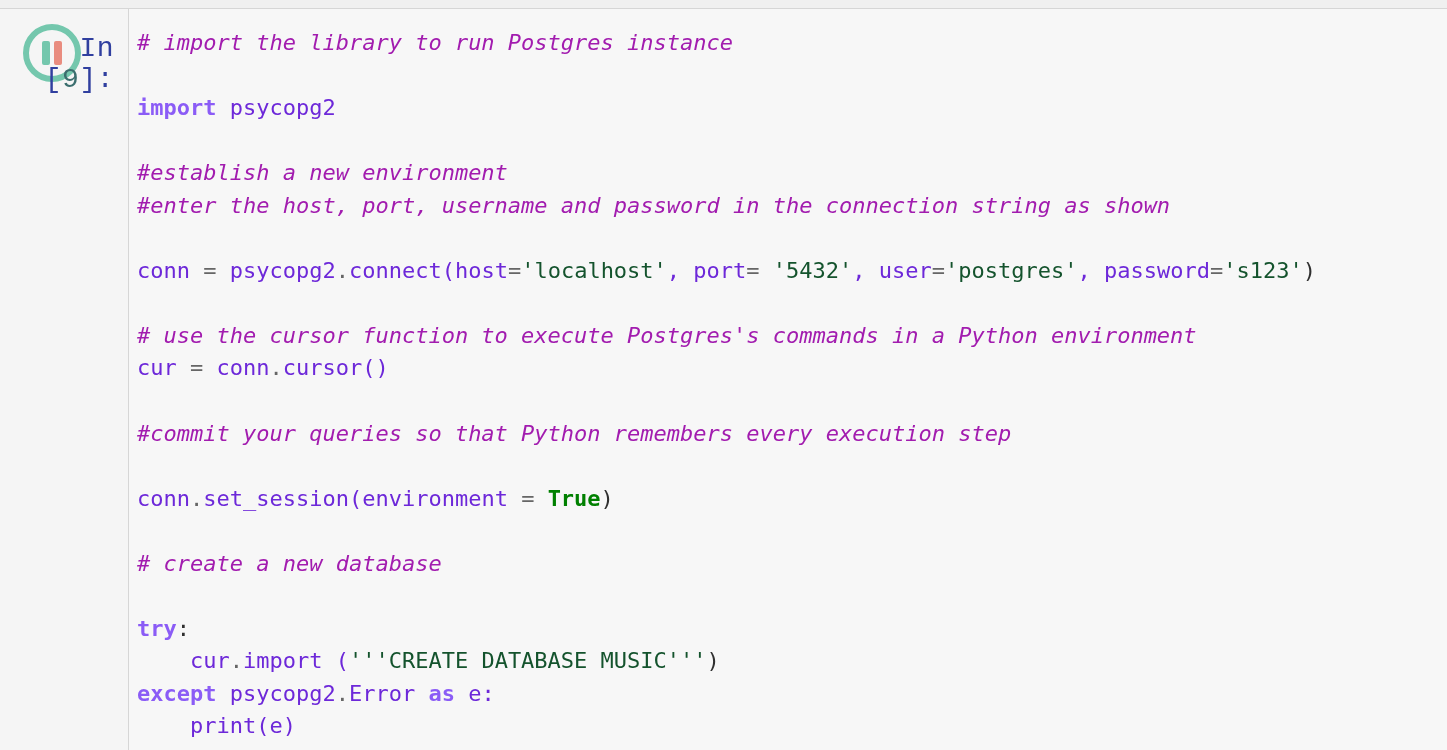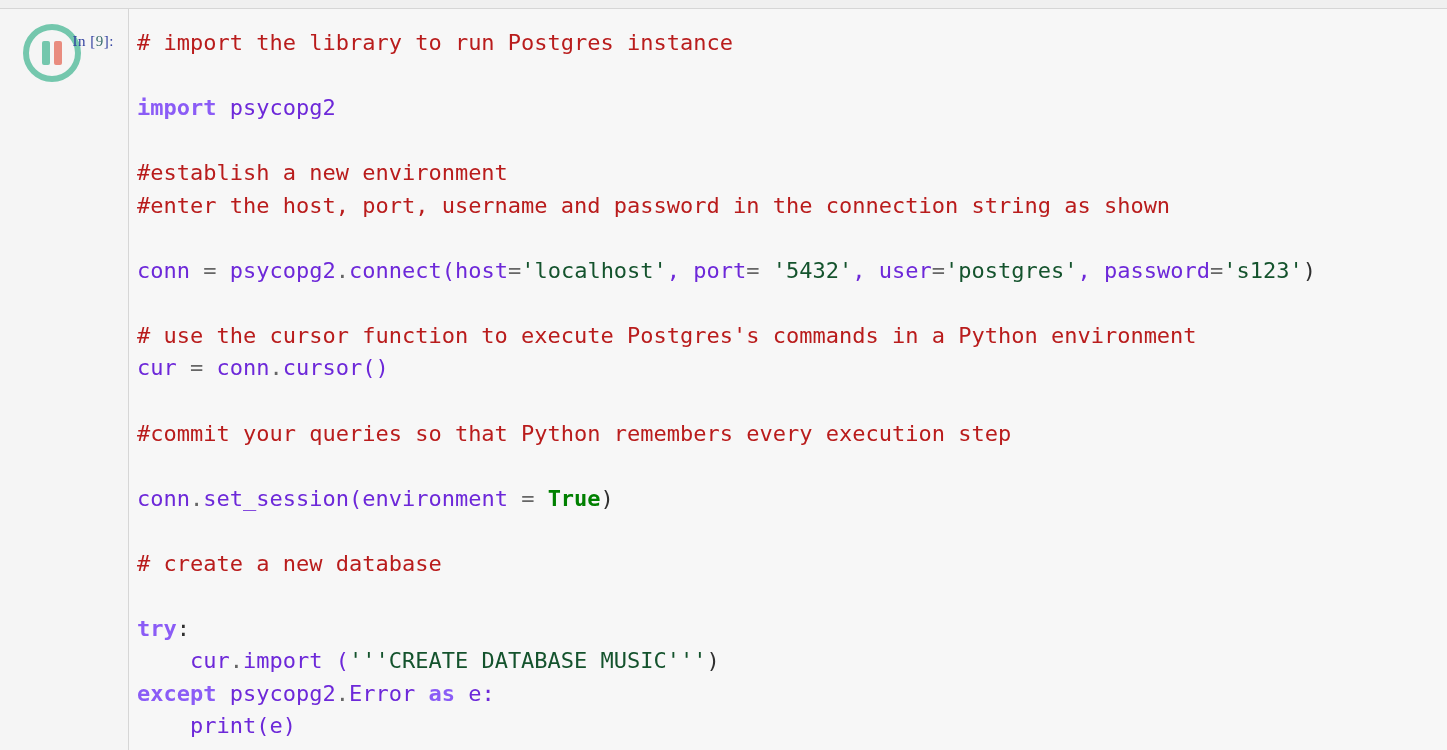--- a/index.html
+++ b/index.html
@@ -21,22 +21,22 @@
   .notebook {
     position: relative;
     display: flex;
     align-items: flex-start;
   }
   .prompt-col {
     flex: 0 0 128px;
     padding-top: 24px;
     text-align: right;
     color: #303f9f;
-    font-family: Liberation Serif, serif;
-    font-size: 15px;
+    font-family: Liberation Mono, monospace;
+    font-size: 28px;
     letter-spacing: 0.5px;
     padding-right: 14px;
     box-sizing: border-box;
     position: relative;
     z-index: 2;
   }
   .logo {
     position: absolute;
     top: 14px;
     left: 22px;
@@ -47,21 +47,21 @@
     margin: 0;
     padding: 18px 8px 18px 8px;
     border-left: 1px solid #d6d6d6;
     background: #f7f7f7;
     line-height: 1.48;
     white-space: pre;
     flex: 1 1 auto;
     overflow: visible;
   }
   
-  .c  { color: #b91c1c; }   
+  .c  { color: #a21caf; font-style: italic; }   
   .k  { color: #8b5cf6; font-weight: bold; }     
   .nm { color: #6d28d9; }                        
   .op { color: #666666; }                        
   .p  { color: #303030; }                        
   .s  { color: #14532d; }                        
   .bl { color: #008000; font-weight: bold; text-align: right;}      
 
   .prompt-in   { color: #303f9f; }
   .prompt-br   { color: #303f9f; }
   .prompt-num  { color: #3b6e6e; }

